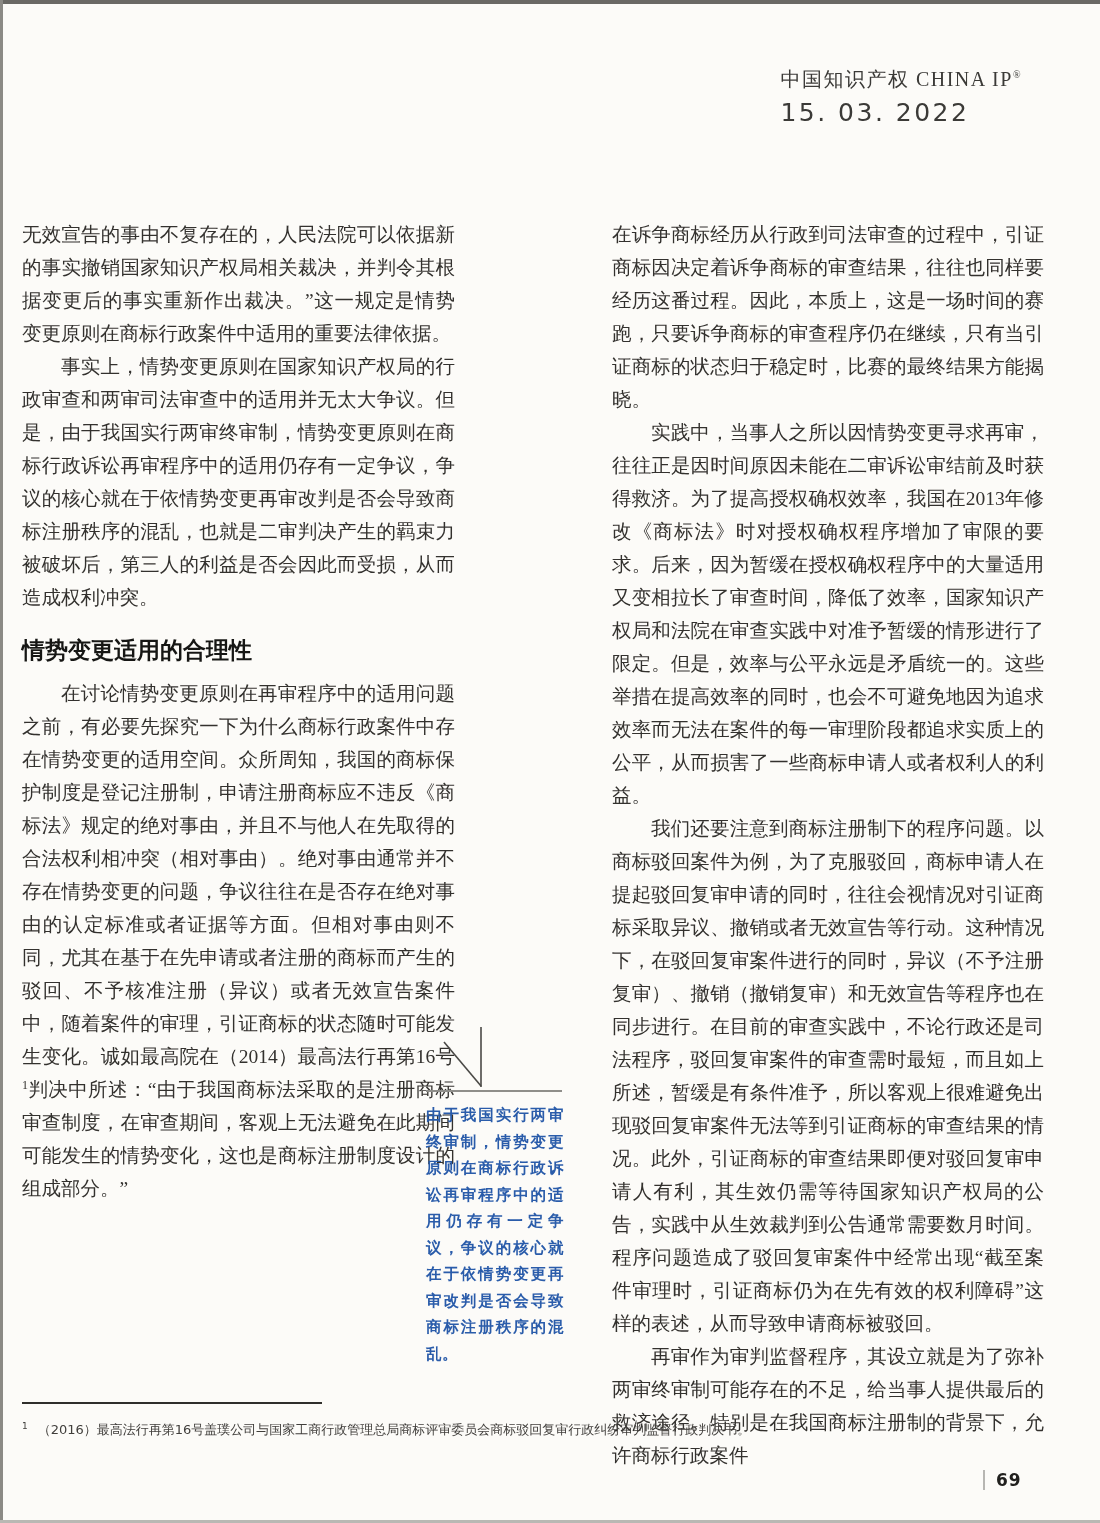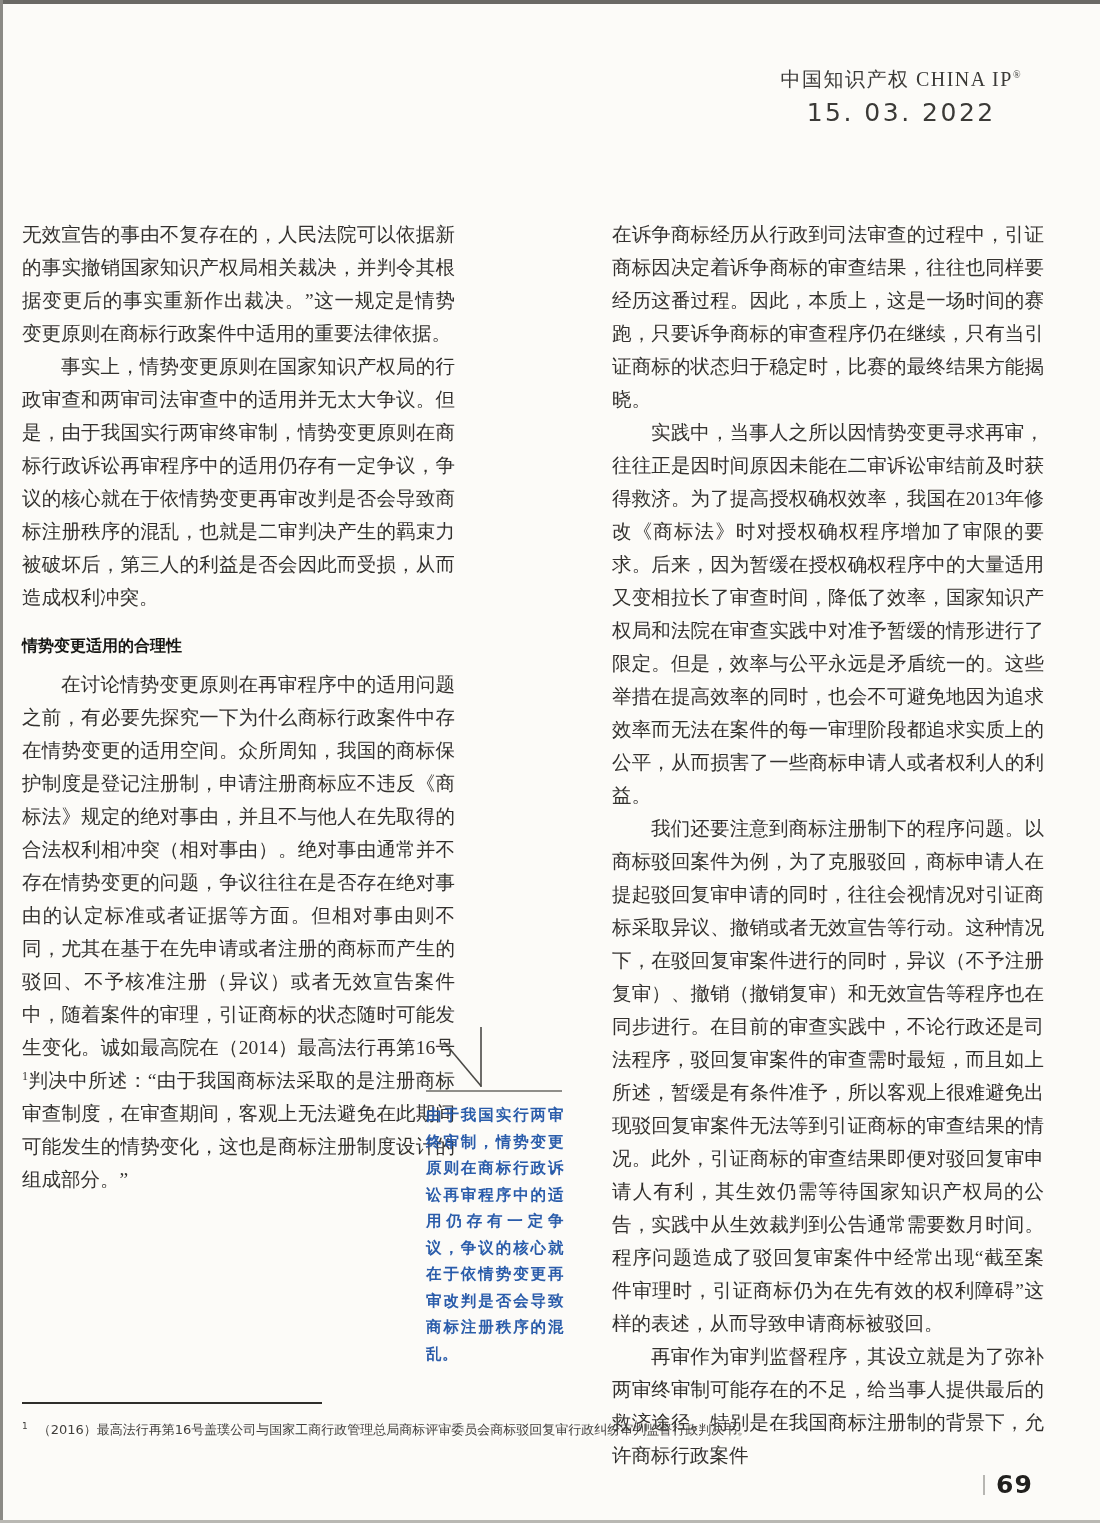--- a/index.html
+++ b/index.html
@@ -10,21 +10,21 @@
     background:#fcfbf8;
     overflow:hidden;
     font-family:"Liberation Serif","DejaVu Serif",serif;
     color:#33312e;
   }
   .scan-edge-top{position:absolute;top:0;left:0;width:1100px;height:4px;background:#6a6965;}
   .scan-edge-left{position:absolute;top:0;left:0;width:3px;height:1523px;background:#8b8a85;}
   .scan-edge-bottom{position:absolute;bottom:0;left:0;width:1100px;height:3px;background:#b9b8b3;}
 
   .header{
-    position:absolute;top:66px;right:78px;text-align:center;
+    position:absolute;top:66px;right:78px;text-align:left;
     color:#3b3a37;
   }
   .mag-title{
     font-family:"Liberation Serif","DejaVu Serif",serif;
     font-size:20px;letter-spacing:1.5px;line-height:1.3;
   }
   .mag-title sup{font-size:10px;}
   .issue-date{
     font-family:"DejaVu Sans","Liberation Sans",sans-serif;
     font-size:25px;letter-spacing:2.5px;margin-top:6px;color:#3b3a37;
@@ -37,21 +37,21 @@
     color:#33312e;
   }
   .col-left{left:22px;width:433px;}
   .col-right{left:612px;width:432px;}
   .col p{margin:0;}
   .col p.indent{text-indent:2em;}
   .col sup{font-size:12px;line-height:0;}
 
   .section-heading{
     font-family:"DejaVu Sans","Liberation Sans",sans-serif;
-    font-weight:bold;font-size:16px;color:#161614;
+    font-weight:bold;font-size:23px;color:#161614;
     margin:22px 0 12px 0;line-height:1.25;text-align:left;
   }
 
   .pull-quote{
     position:absolute;left:426px;top:1026px;width:138px;
   }
   .pq-arrow{display:block;margin:0 0 2px 8px;}
   .pq-rule{border:none;border-top:2px solid #8f8e8a;margin:2px 0 10px 0;width:136px;}
   .pq-text{
     font-family:"DejaVu Sans","Liberation Sans",sans-serif;
@@ -70,21 +70,21 @@
   }
   .footnote sup{font-size:9px;margin-right:10px;}
 
   .page-num{
     position:absolute;left:983px;top:1470px;
     display:flex;align-items:center;gap:11px;
   }
   .page-num-bar{width:2px;height:20px;background:#b7b6b2;}
   .page-num-val{
     font-family:"DejaVu Sans","Liberation Sans",sans-serif;
-    font-size:25px;font-weight:600;color:#21201e;letter-spacing:1px;text-align:right;
+    font-size:17px;font-weight:600;color:#21201e;letter-spacing:1px;text-align:right;
   }
 </style>
 </head>
 <body>
 
 <div class="page">
   <div class="scan-edge-top"></div>
   <div class="scan-edge-left"></div>
   <div class="scan-edge-bottom"></div>
 

